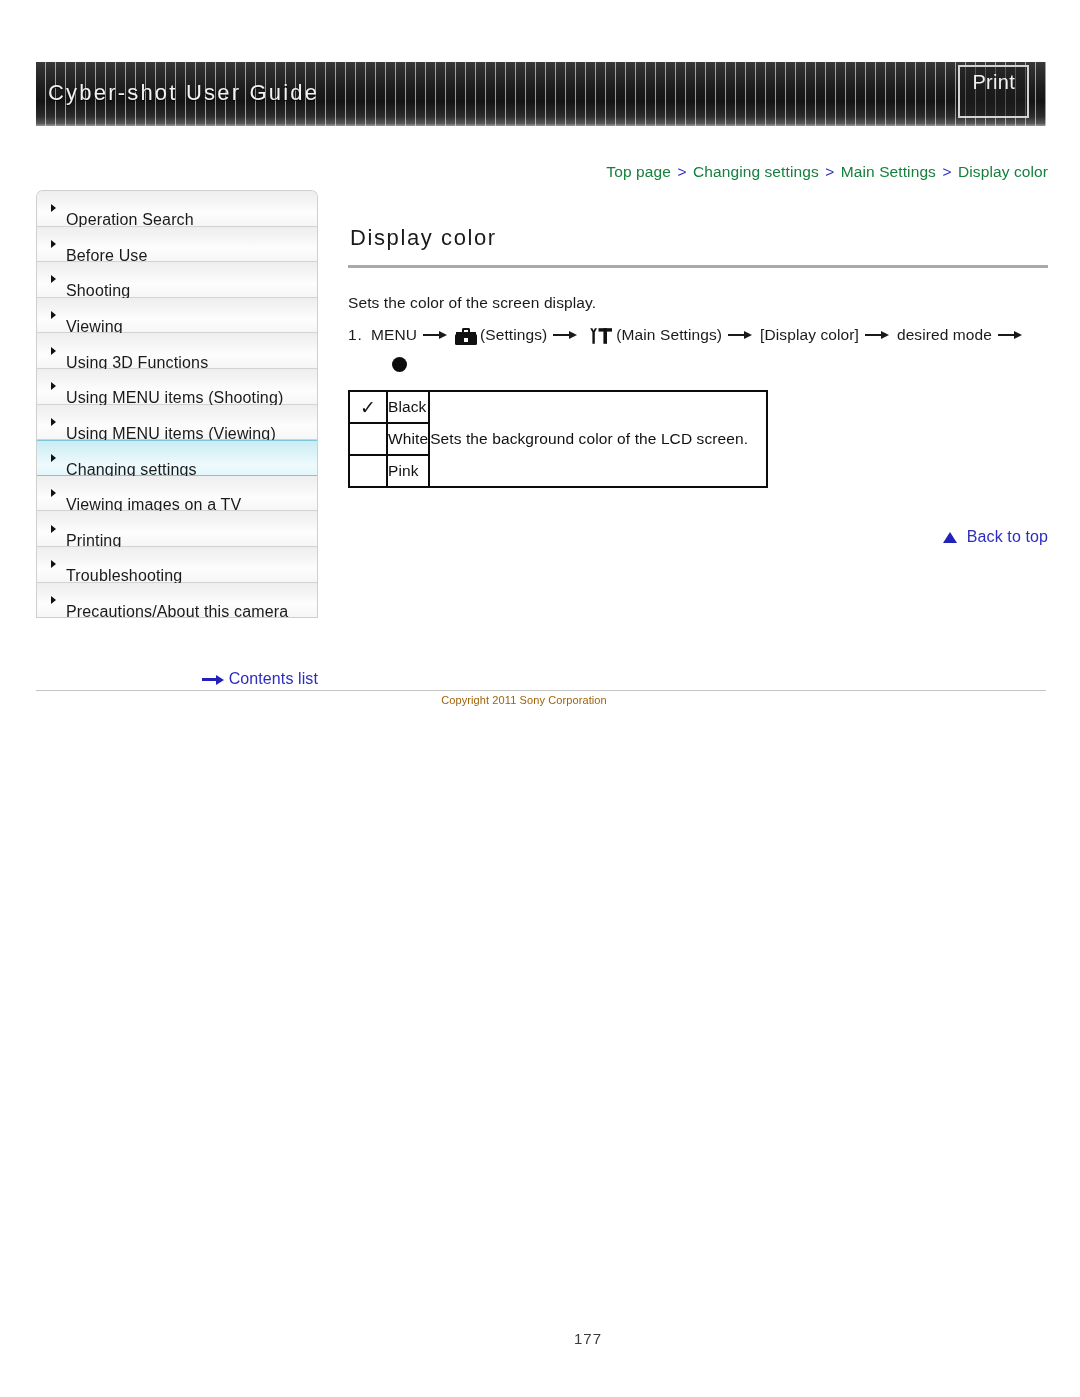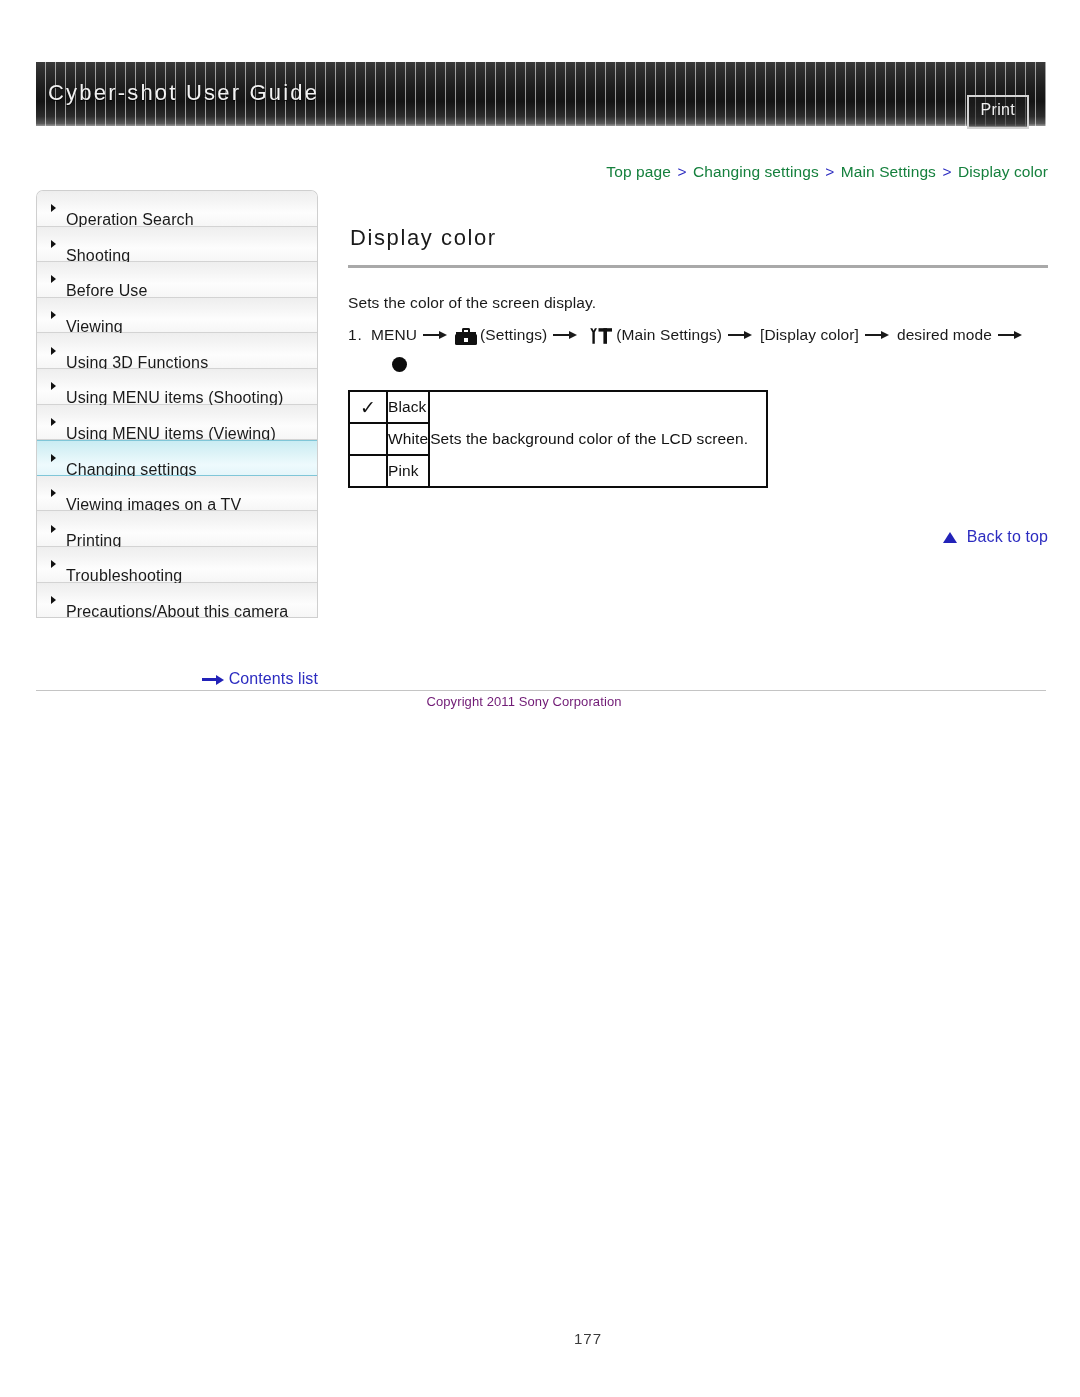--- a/index.html
+++ b/index.html
@@ -39,26 +39,26 @@
     left: 12px; top: 18px;
     color: #f3f3f3;
     font-size: 22px;
     letter-spacing: 2.2px;
     font-weight: 500;
     text-shadow: 0 1px 1px rgba(0,0,0,0.9);
     white-space: nowrap;
   }
   .print-btn {
     position: absolute;
-    right: 17px; top: 33px;
-    padding: 4px 12px 8px 12px;
+    right: 17px; top: 3px;
+    padding: 4px 12px 22px 12px;
     border: 2px solid #d4d4d4;
     color: #f2f2f2;
     background: rgba(30,30,30,0.55);
-    font-size: 16px;
+    font-size: 20px;
     letter-spacing: 0.3px;
     cursor: pointer;
   }
 
   
   .breadcrumb {
     position: absolute;
     left: 348px; top: 163px;
     width: 700px;
     text-align: right;
@@ -309,22 +309,22 @@
     position: absolute;
     left: 36px; top: 690px;
     width: 1010px; height: 1px;
     background: #c4c4c4;
   }
   .copyright {
     position: absolute;
     left: 0; top: 694px;
     width: 1048px;
     text-align: center;
-    font-size: 13px;
-    color: #701a75;
+    font-size: 11px;
+    color: #a16207;
     letter-spacing: 0.1px;
   }
   .page-num {
     position: absolute;
     left: 0; top: 1330px;
     width: 1080px;
     text-align: center;
     font-size: 15px;
     color: #3b3b3b;
     letter-spacing: 1px;
@@ -351,25 +351,25 @@
     <span class="crumb">Display color</span>
   </div>
 
   <div class="sidebar">
     <div class="nav-item">
       <span class="tri"></span>
       <span class="nav-label">Operation Search</span>
     </div>
     <div class="nav-item">
       <span class="tri"></span>
+      <span class="nav-label">Before Use</span>
+    </div>
+    <div class="nav-item">
+      <span class="tri"></span>
       <span class="nav-label">Shooting</span>
-    </div>
-    <div class="nav-item">
-      <span class="tri"></span>
-      <span class="nav-label">Before Use</span>
     </div>
     <div class="nav-item">
       <span class="tri"></span>
       <span class="nav-label">Viewing</span>
     </div>
     <div class="nav-item">
       <span class="tri"></span>
       <span class="nav-label">Using 3D Functions</span>
     </div>
     <div class="nav-item">

